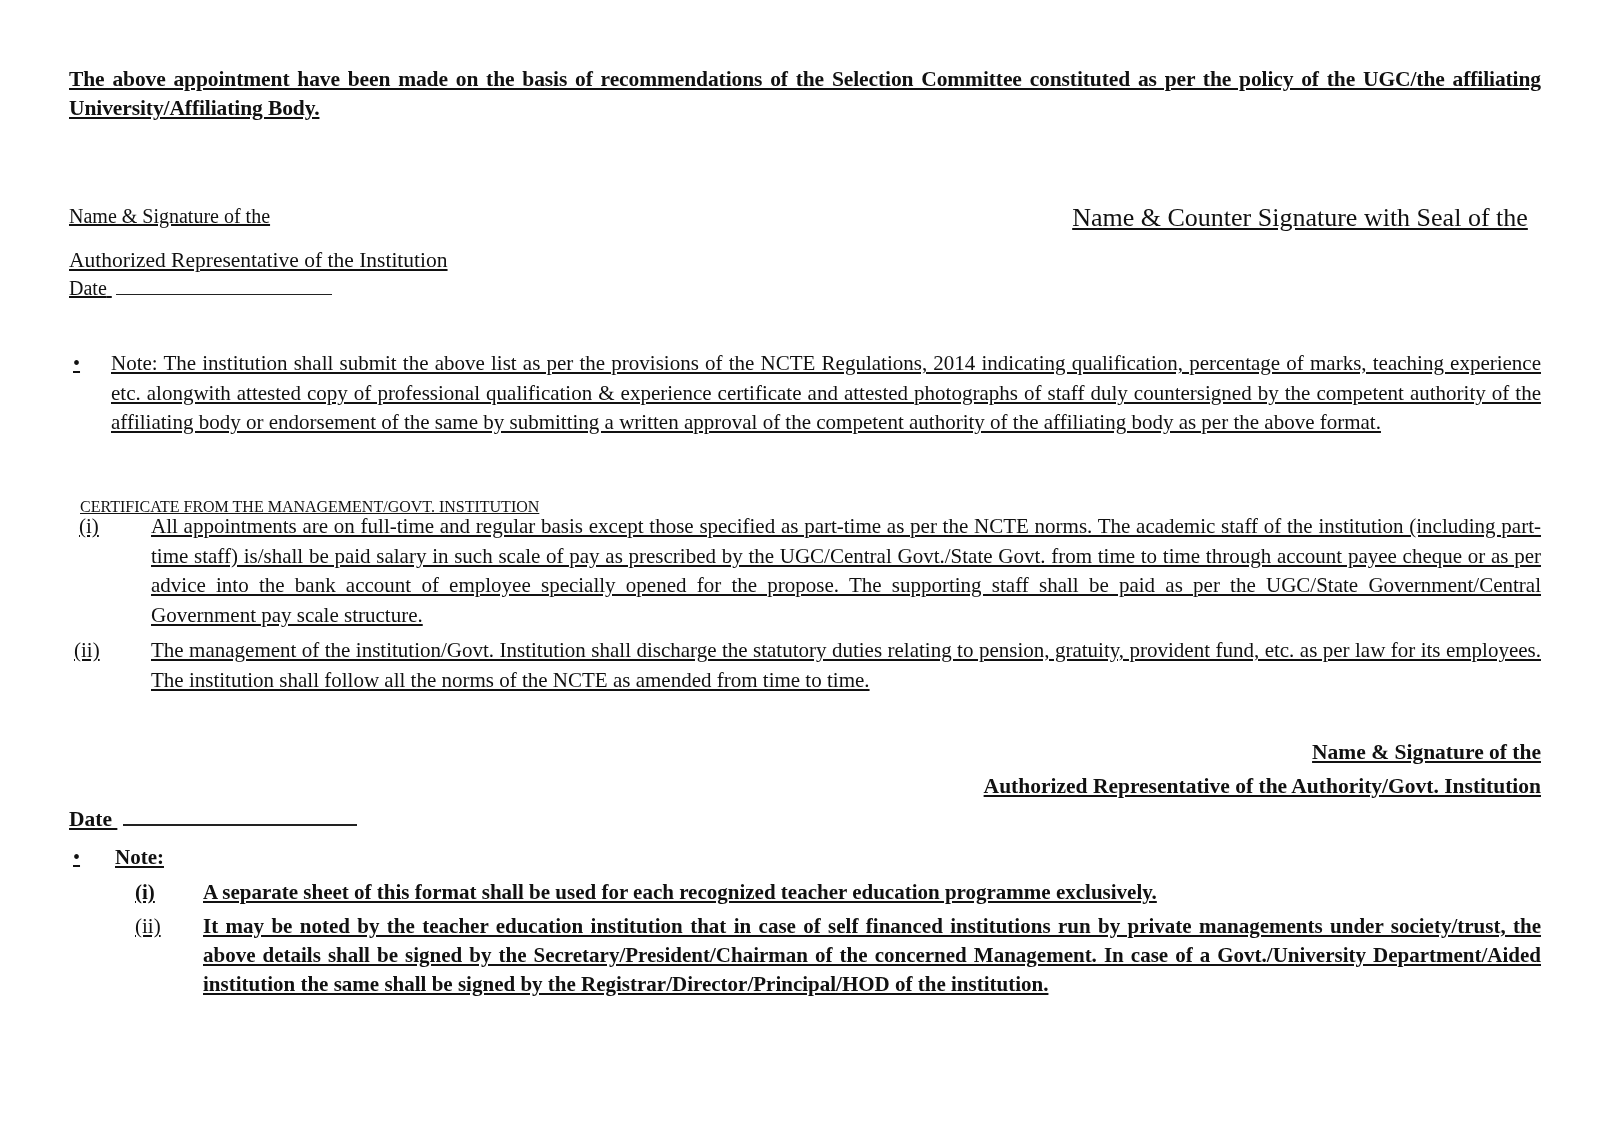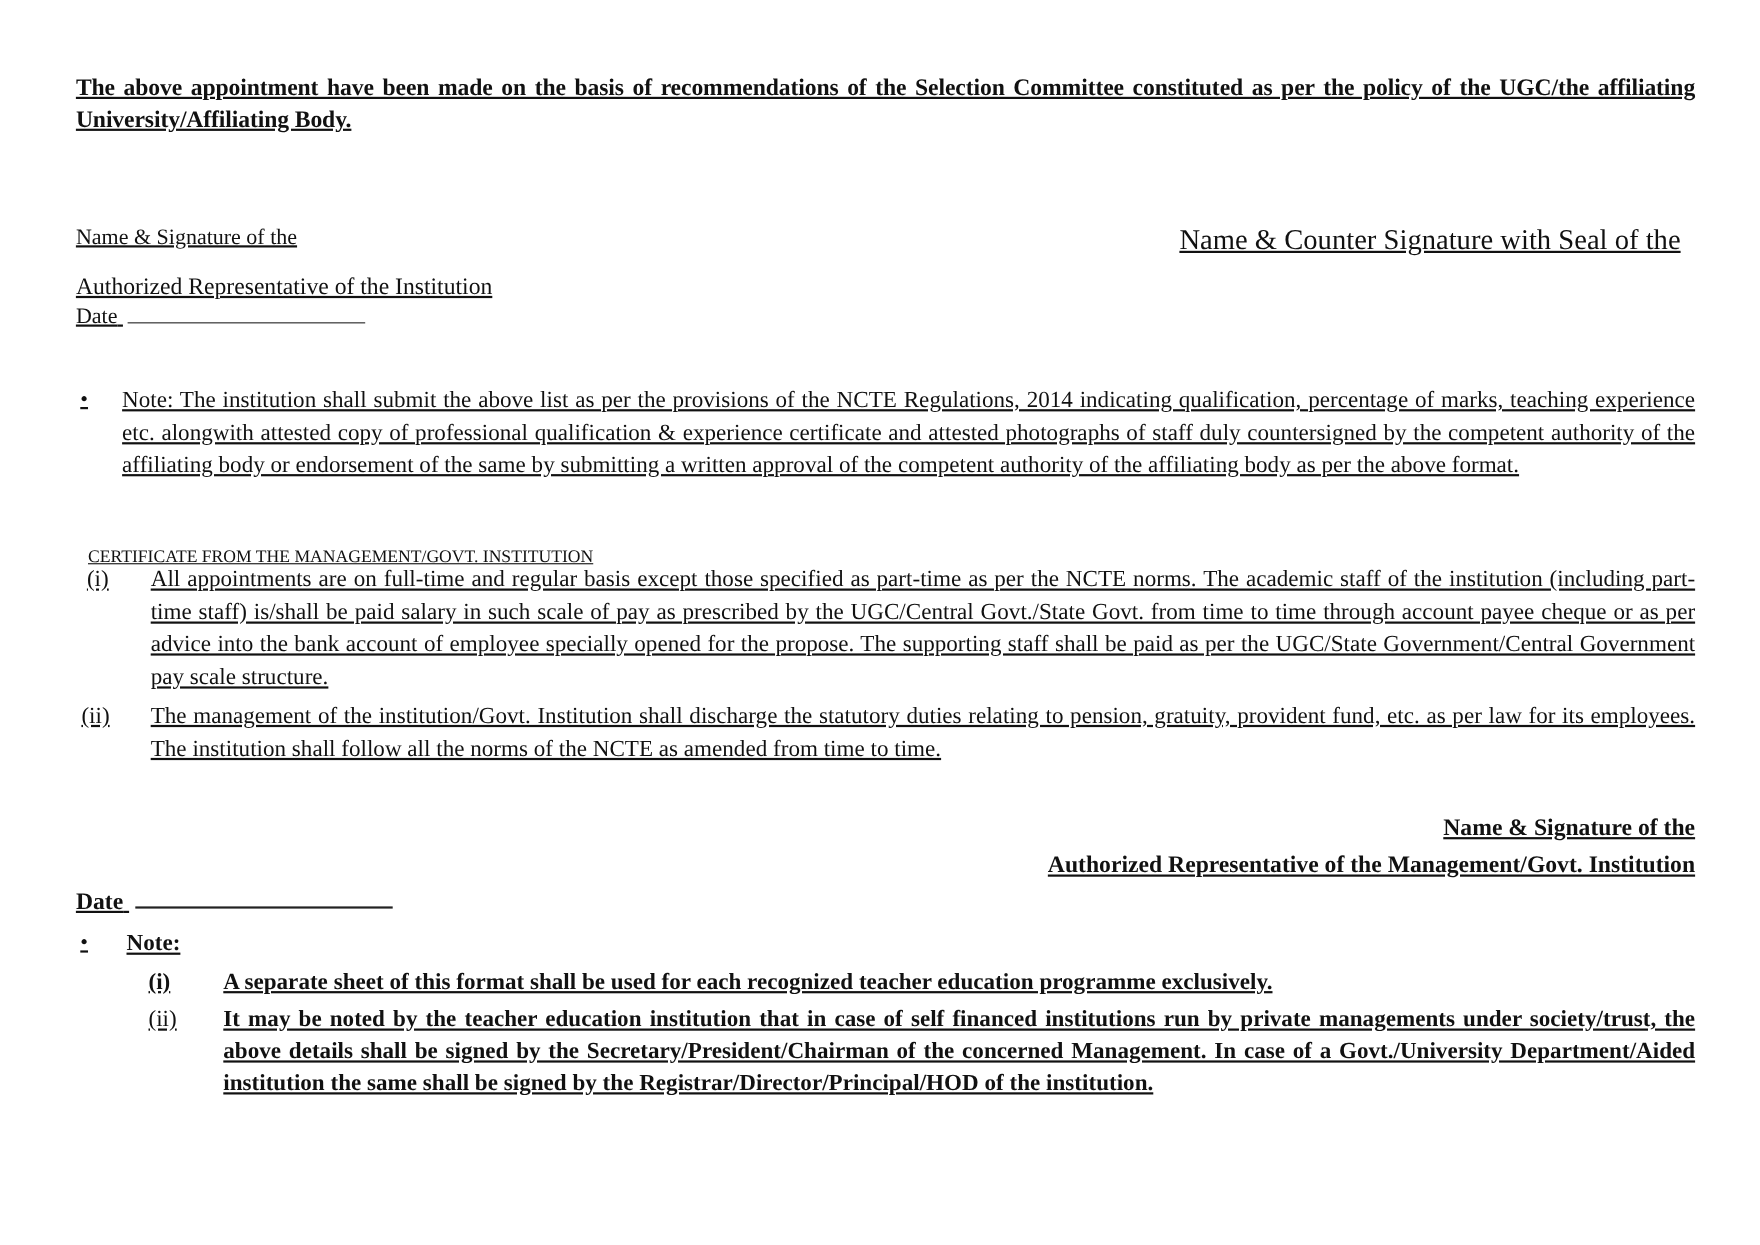--- a/index.html
+++ b/index.html
@@ -94,20 +94,21 @@
       flex: 0 0 68px;
       width: 68px;
       box-sizing: border-box;
       padding-left: 10px;
     }
     .roman.ii { padding-left: 5px; }
     .item-text {
       flex: 1;
       text-align: justify;
       text-align-last: left;
+      margin-left: 14px;
     }
     .sig-mgmt {
       right: 59px;
       top: 735px;
       text-align: right;
       font-size: 21.5px;
       line-height: 34px;
       font-weight: bold;
     }
     .date2 {
@@ -182,21 +183,21 @@
     <span class="item-text">All appointments are on full-time and regular basis except those specified as part-time as per the NCTE norms. The academic staff of the institution (including part-time staff) is/shall be paid salary in such scale of pay as prescribed by the UGC/Central Govt./State Govt. from time to time through account payee cheque or as per advice into the bank account of employee specially opened for the propose. The supporting staff shall be paid as per the UGC/State Government/Central Government pay scale structure.</span>
   </div>
   <div class="cert-item">
     <span class="roman ii">(ii)</span>
     <span class="item-text">The management of the institution/Govt. Institution shall discharge the statutory duties relating to pension, gratuity, provident fund, etc. as per law for its employees. The institution shall follow all the norms of the NCTE as amended from time to time.</span>
   </div>
 </div>
 
 <div class="abs sig-mgmt">
   <div>Name &amp; Signature of the</div>
-  <div>Authorized Representative of the Management/Govt. Institution</div>
+  <div>Authorized Representative of the Authority/Govt. Institution</div>
 </div>
 
 <div class="abs date2">
   <span>Date</span>
   <span class="underline-blank" style="width:234px;margin-left:6px;height:18px;border-bottom-width:2px;"></span>
 </div>
 
 <div class="abs note2">
   <div class="head">
     <span class="bullet">•</span>

